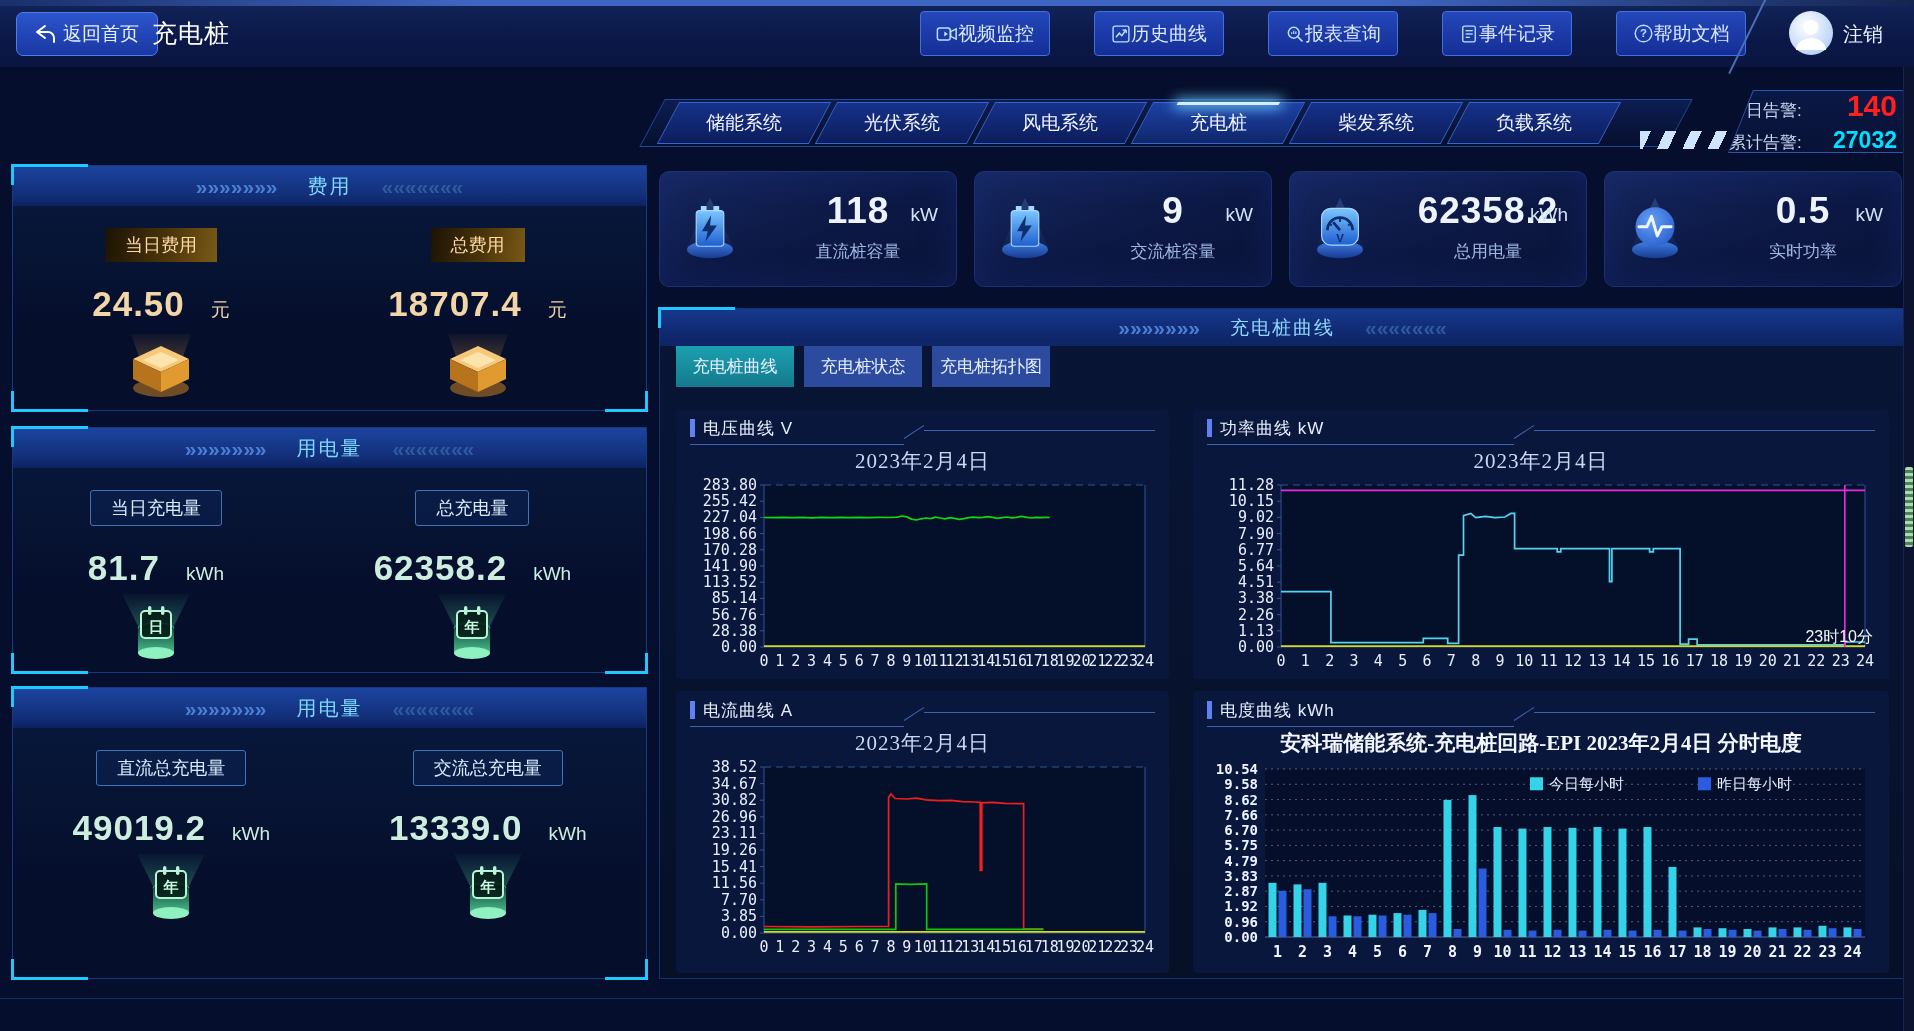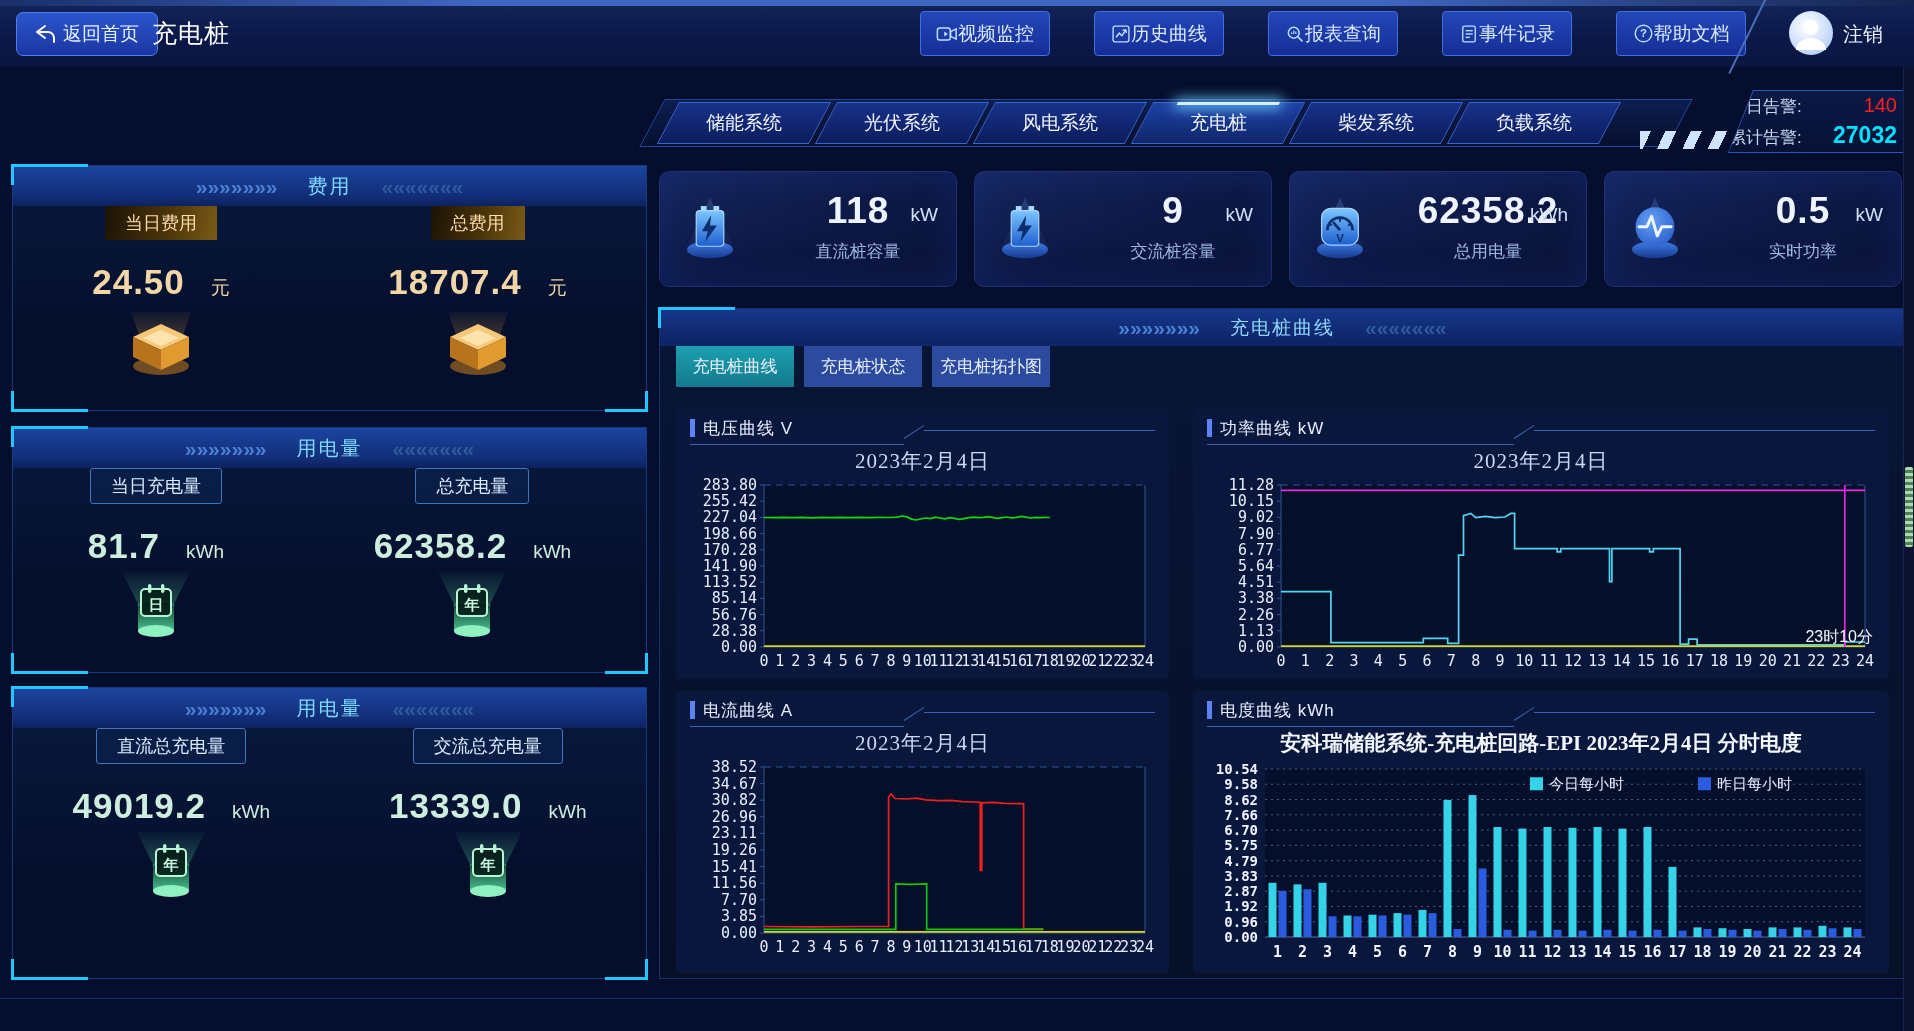--- a/index.html
+++ b/index.html
@@ -48,36 +48,36 @@
        background:repeating-linear-gradient(115deg,#cfe4ff 0 10px,transparent 10px 23px);}
 
   
   .alarm-wrap{position:absolute;right:8px;top:90px;width:178px;height:63px;
        clip-path:polygon(14% 0,100% 0,100% 100%,0 100%);background:#2a55b0;}
   .alarm{position:absolute;inset:1px;clip-path:polygon(14% 0,100% 0,100% 100%,0 100%);
        background:linear-gradient(180deg,#0a1845,#081236);display:flex;flex-direction:column;
        justify-content:center;gap:4px;padding-right:8px;}
   .alarm-row{display:flex;justify-content:space-between;align-items:baseline;gap:6px;}
   .alarm-label{font-size:17px;color:#c8d8f0;}
-  .alarm-val-red{font-size:20px;color:#ff1f1f;font-weight:normal;}
+  .alarm-val-red{font-size:30px;color:#ff1f1f;font-weight:bold;}
   .alarm-val-cyan{font-size:23px;color:#00e0ff;font-weight:bold;}
 
   
   .side-panel{position:absolute;left:12px;width:633px;border:1px solid #173a7f;
        background:linear-gradient(180deg,#081a3e 0%,#050e2b 70%);}
   .corner{position:absolute;width:74px;height:18px;}
   .corner.tl{left:-2px;top:-2px;border-top:3px solid #1fc9ff;border-left:3px solid #1fc9ff;}
   .corner.bl{left:-2px;bottom:-2px;border-bottom:3px solid #1fc9ff;border-left:3px solid #1fc9ff;}
   .corner.br{right:-2px;bottom:-2px;border-bottom:3px solid #1fc9ff;border-right:3px solid #1fc9ff;width:40px;}
   .sp-head{height:40px;display:flex;align-items:center;justify-content:center;gap:30px;
        background:linear-gradient(180deg,#1c45a0 0%,#112c74 80%,#0d2160 100%);}
   .sp-title{font-size:20px;color:#7fd8ff;letter-spacing:2px;}
   .chev{font-size:21px;font-weight:bold;letter-spacing:0px;color:#4a7fd4;line-height:1;}
   .chev.r{color:#2f5globe;} .chev.r{color:#2f5a9e;}
-  .sp-body{display:flex;justify-content:space-around;}
+  .sp-body{display:flex;justify-content:space-around;padding-top:22px;}
   .sp-col{display:flex;flex-direction:column;align-items:center;}
   .pill{font-size:18px;padding:5px 20px;text-align:center;}
   .pill.gold{background:linear-gradient(100deg,#1c1305 0%,#4a3409 55%,#7a5a16 100%);color:#ffdcaa;}
   .pill.blue{border:1px solid #3f74b8;border-radius:3px;background:rgba(15,45,105,.3);color:#d9ecff;}
   .val-row{display:flex;align-items:baseline;gap:26px;margin-top:22px;}
   .val{font-size:35px;font-weight:600;letter-spacing:1px;}
   .unit{font-size:19px;}
   .gold-t{color:#f2d6a8;} .green-t{color:#cdeede;}
   .sp-icon{margin-top:4px;}
 

